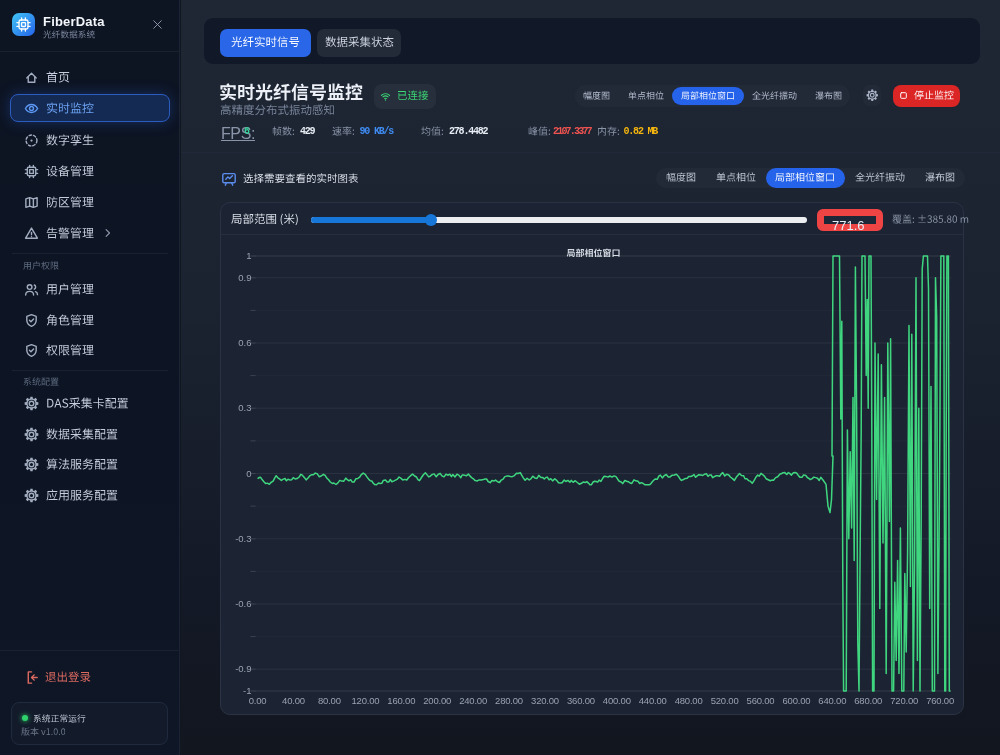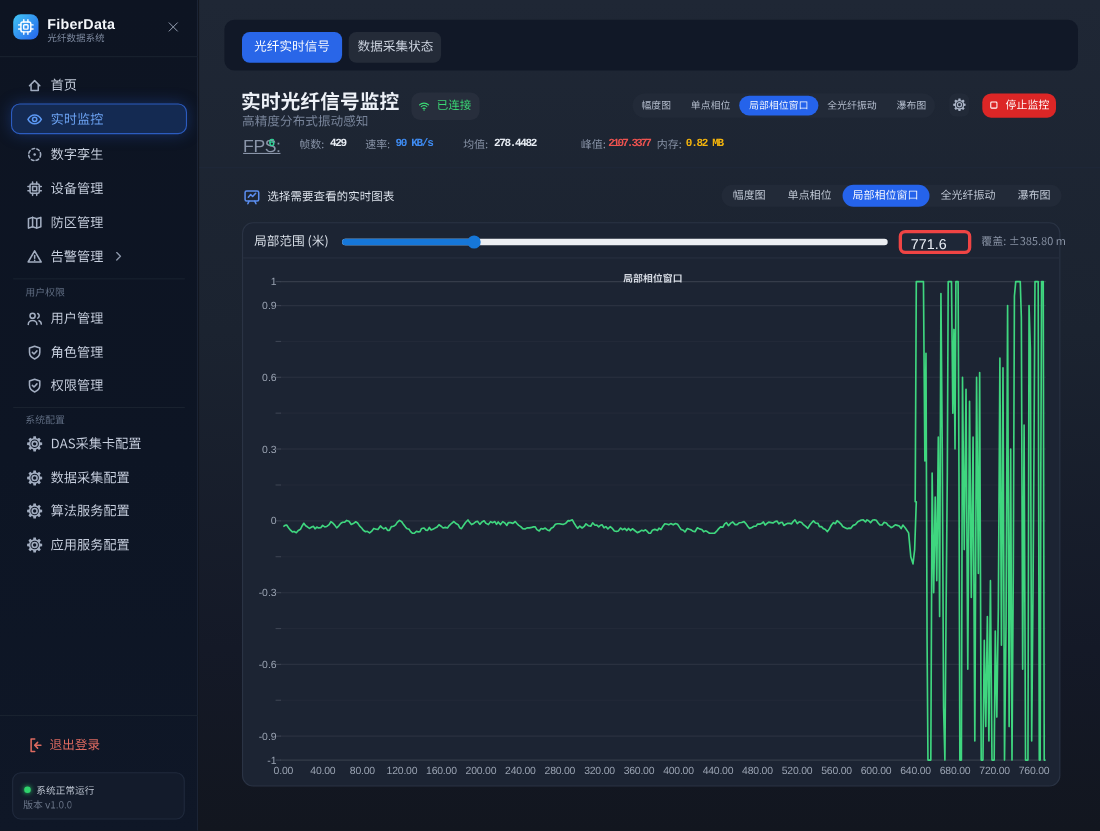--- a/index.html
+++ b/index.html
@@ -63,21 +63,21 @@
 .tab2.on { background:#2563eb; color:#fff; }
 #tabs2 { position:absolute; left:475px; top:0.5px; height:20.5px; background:#222a38; border-radius:10px; display:flex; align-items:center; }
 
 #panel { position:absolute; left:39px; top:202px; width:744px; height:513px; background:#1c2433;
   border:1px solid #2a3344; border-radius:10px; }
 #srow { position:absolute; left:0; top:0; width:742px; height:32px; border-bottom:1px solid #272f3f; }
 #srow .lab { position:absolute; left:10px; top:10px; color:#dde3ec; }
 #track { position:absolute; left:90px; top:14px; width:496px; height:6px; border-radius:3px; background:#eceef2; }
 #fill { position:absolute; left:0; top:0; width:120px; height:6px; border-radius:3px; background:#1677d9; }
 #knob { position:absolute; left:114px; top:-3px; width:12px; height:12px; border-radius:6px; background:#1677d9; }
-#vbox { position:absolute; left:596px; top:6px; width:66px; height:22px; background:#1e2737; border:3px solid #ef4444;
+#vbox { position:absolute; left:596px; top:6px; width:66px; height:22px; background:#1e2737; border:7px solid #ef4444;
   border-radius:6px; color:#e8edf4; font-size:13px; line-height:20px; padding-left:8px; }
 #cover { position:absolute; left:671px; top:11px; }
 </style></head><body>
 <div id="side">
   <div id="logo">
       <svg style="color:#fff;" width="15" height="15" viewBox="0 0 16 16" fill="none" stroke="currentColor" stroke-width="1.4" stroke-linecap="round" stroke-linejoin="round">
         <rect x="3.2" y="3.2" width="9.6" height="9.6" rx="1.8"></rect>
         <rect x="5.9" y="5.9" width="4.2" height="4.2" rx="0.8"></rect>
         <path d="M6 1v2.2M10 1v2.2M6 12.8V15M10 12.8V15M1 6h2.2M1 10h2.2M12.8 6H15M12.8 10H15"></path>
       </svg>

